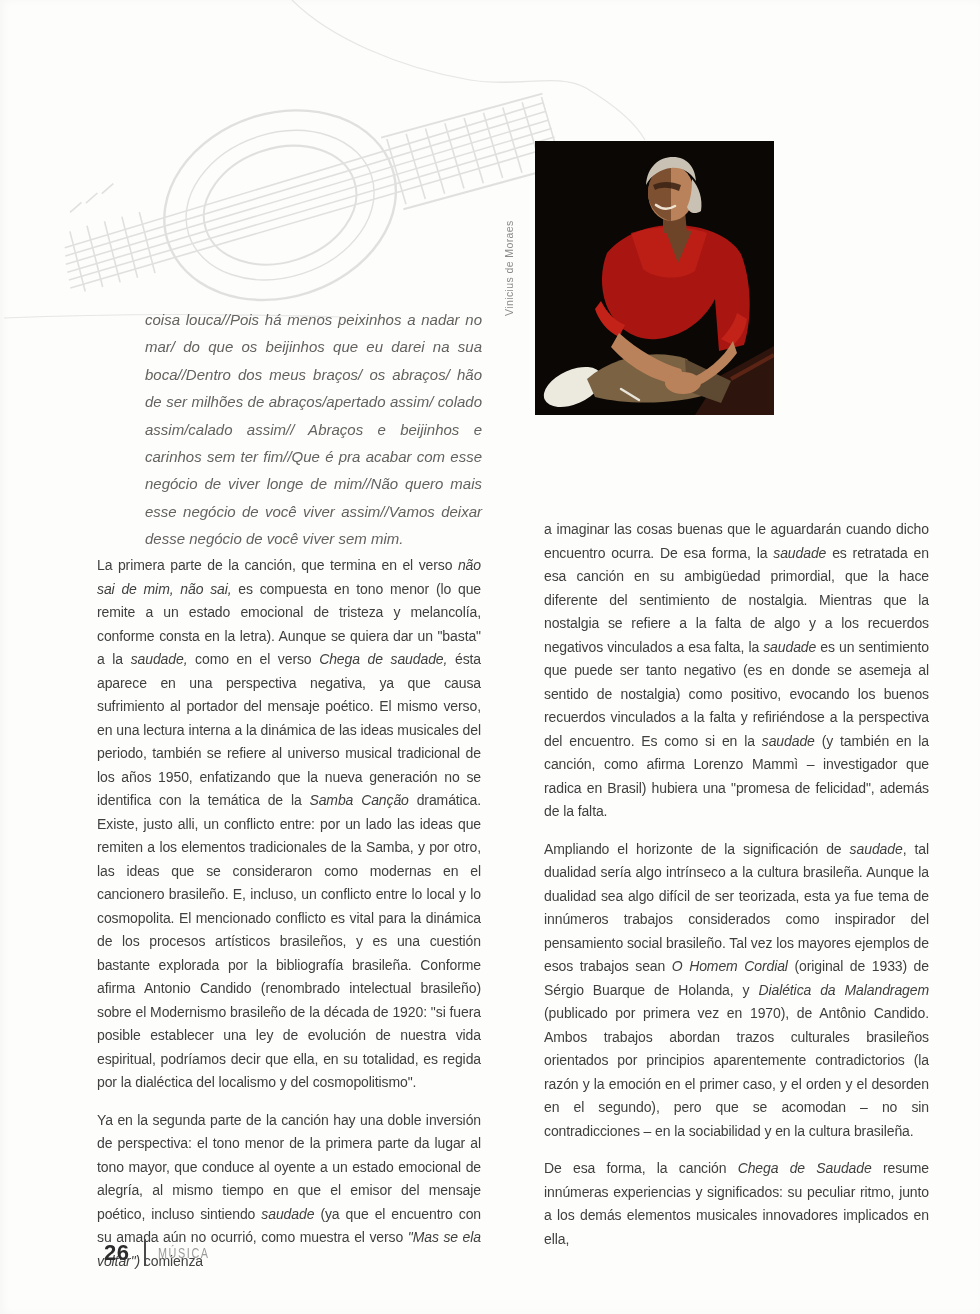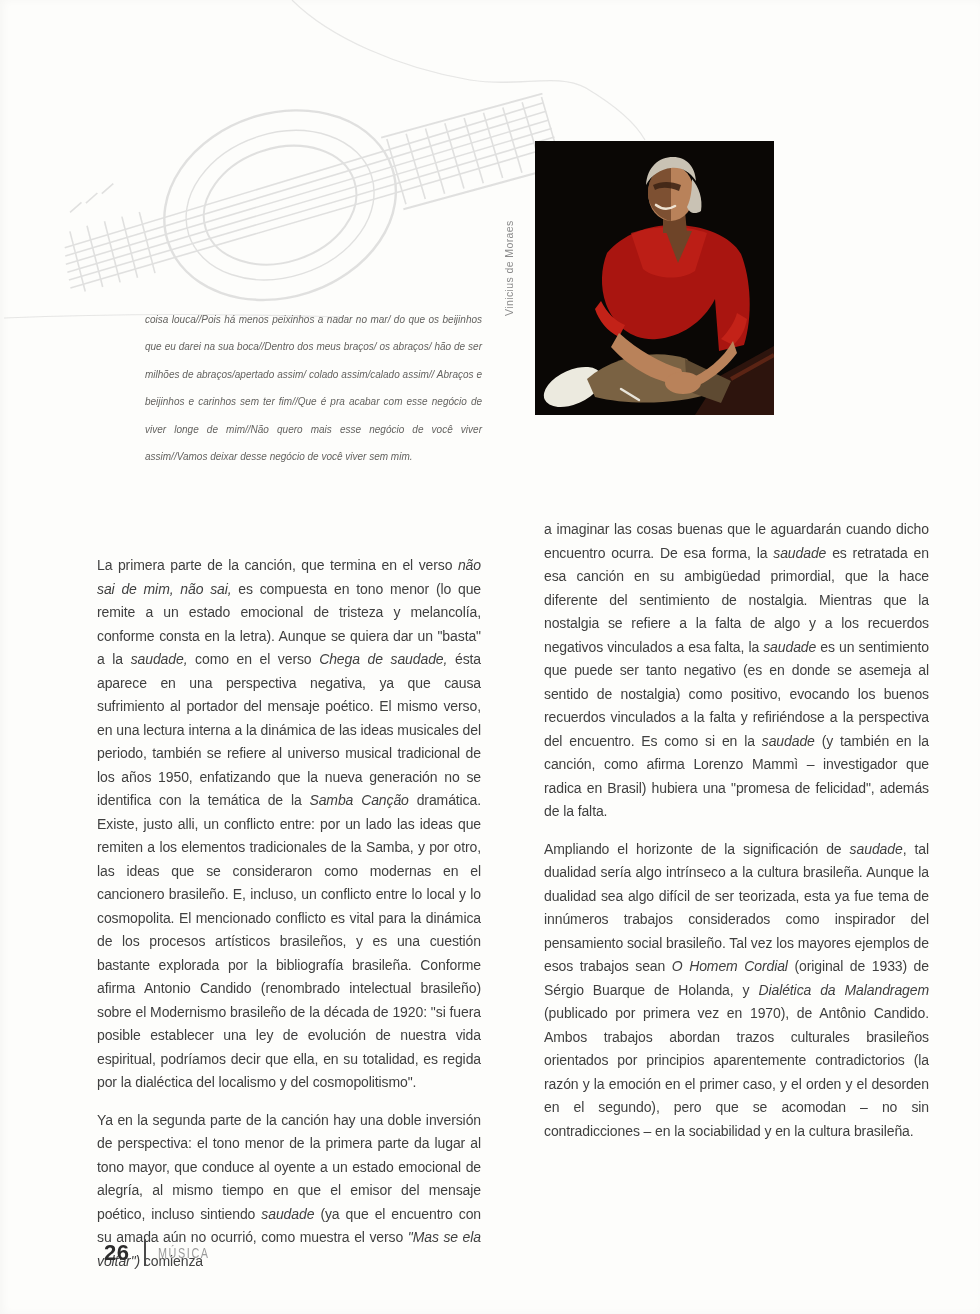--- a/index.html
+++ b/index.html
@@ -10,21 +10,21 @@
     background:var(--page-bg,#fdfdfb);
     font-family:"Liberation Sans",sans-serif;
     overflow:hidden;
     box-shadow:inset 3px 0 8px rgba(0,0,0,0.03);
   }
   
   .watermark{position:absolute;left:0;top:0;pointer-events:none;}
   
   .quote{
     position:absolute;left:145px;top:306px;width:337px;margin:0;
-    font-style:italic;font-size:10px;line-height:27.4px;
+    font-style:italic;font-size:15px;line-height:27.4px;
     color:var(--quote-text,#63625f);text-align:justify;
   }
   
   .photo{position:absolute;left:535px;top:141px;width:239px;height:274px;margin:0;}
   .photo svg{display:block;}
   .caption{
     position:absolute;left:503px;top:141px;height:175px;
     writing-mode:vertical-rl;transform:rotate(180deg);
     font-size:10.5px;letter-spacing:.4px;white-space:nowrap;
     color:var(--caption-text,#8b8b8b);
@@ -138,20 +138,21 @@
 
   <blockquote class="quote">coisa louca//Pois há menos peixinhos a nadar no mar/ do que os beijinhos que eu darei na sua boca//Dentro dos meus braços/ os abraços/ hão de ser milhões de abraços/apertado assim/ colado assim/calado assim// Abraços e beijinhos e carinhos sem ter fim//Que é pra acabar com esse negócio de viver longe de mim//Não quero mais esse negócio de você viver assim//Vamos deixar desse negócio de você viver sem mim.</blockquote>
 
   <div class="col col-left">
     <p><span>La primera parte de la canción, que termina en el verso </span><em>não sai de mim, não sai,</em><span> es compuesta en tono menor (lo que remite a un estado emocional de tristeza y melancolía, conforme consta en la letra). Aunque se quiera dar un "basta" a la </span><em>saudade,</em><span> como en el verso </span><em>Chega de saudade,</em><span> ésta aparece en una perspectiva negativa, ya que causa sufrimiento al portador del mensaje poético. El mismo verso, en una lectura interna a la dinámica de las ideas musicales del periodo, también se refiere al universo musical tradicional de los años 1950, enfatizando que la nueva generación no se identifica con la temática de la </span><em>Samba Canção</em><span> dramática. Existe, justo alli, un conflicto entre: por un lado las ideas que remiten a los elementos tradicionales de la Samba, y por otro, las ideas que se consideraron como modernas en el cancionero brasileño. E, incluso, un conflicto entre lo local y lo cosmopolita. El mencionado conflicto es vital para la dinámica de los procesos artísticos brasileños, y es una cuestión bastante explorada por la bibliografía brasileña. Conforme afirma Antonio Candido (renombrado intelectual brasileño) sobre el Modernismo brasileño de la década de 1920: "si fuera posible establecer una ley de evolución de nuestra vida espiritual, podríamos decir que ella, en su totalidad, es regida por la dialéctica del localismo y del cosmopolitismo".</span></p>
     <p><span>Ya en la segunda parte de la canción hay una doble inversión de perspectiva: el tono menor de la primera parte da lugar al tono mayor, que conduce al oyente a un estado emocional de alegría, al mismo tiempo en que el emisor del mensaje poético, incluso sintiendo </span><em>saudade</em><span> (ya que el encuentro con su amada aún no ocurrió, como muestra el verso </span><em>"Mas se ela voltar")</em><span> comienza</span></p>
   </div>
   <div class="col col-right">
     <p><span>a imaginar las cosas buenas que le aguardarán cuando dicho encuentro ocurra. De esa forma, la </span><em>saudade</em><span> es retratada en esa canción en su ambigüedad primordial, que la hace diferente del sentimiento de nostalgia. Mientras que la nostalgia se refiere a la falta de algo y a los recuerdos negativos vinculados a esa falta, la </span><em>saudade</em><span> es un sentimiento que puede ser tanto negativo (es en donde se asemeja al sentido de nostalgia) como positivo, evocando los buenos recuerdos vinculados a la falta y refiriéndose a la perspectiva del encuentro. Es como si en la </span><em>saudade</em><span> (y también en la canción, como afirma Lorenzo Mammì – investigador que radica en Brasil) hubiera una "promesa de felicidad", además de la falta.</span></p>
     <p><span>Ampliando el horizonte de la significación de </span><em>saudade</em><span>, tal dualidad sería algo intrínseco a la cultura brasileña. Aunque la dualidad sea algo difícil de ser teorizada, esta ya fue tema de innúmeros trabajos considerados como inspirador del pensamiento social brasileño. Tal vez los mayores ejemplos de esos trabajos sean </span><em>O Homem Cordial</em><span> (original de 1933) de Sérgio Buarque de Holanda, y </span><em>Dialética da Malandragem</em><span> (publicado por primera vez en 1970), de Antônio Candido. Ambos trabajos abordan trazos culturales brasileños orientados por principios aparentemente contradictorios (la razón y la emoción en el primer caso, y el orden y el desorden en el segundo), pero que se acomodan – no sin contradicciones – en la sociabilidad y en la cultura brasileña.</span></p>
+    <p><span>De esa forma, la canción </span><em>Chega de Saudade</em><span> resume innúmeras experiencias y significados: su peculiar ritmo, junto a los demás elementos musicales innovadores implicados en ella,</span></p>
   </div>
 
   <div class="page-footer">
     <span class="pnum">26</span>
     <span class="pdiv"></span>
     <span class="psec">MÚSICA</span>
   </div>
 
 </div>
 

